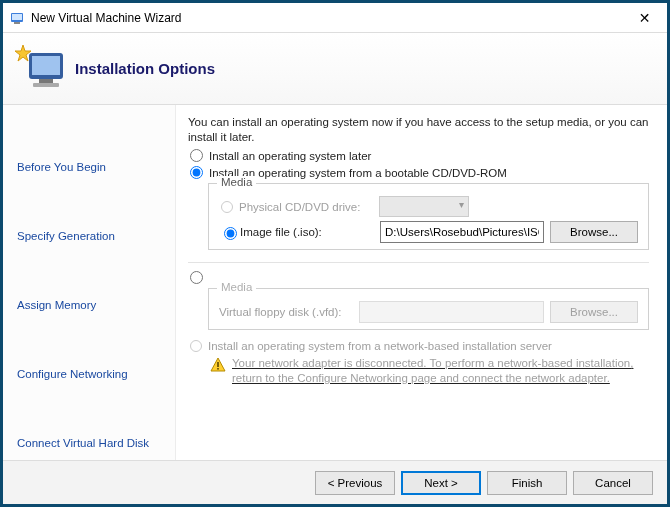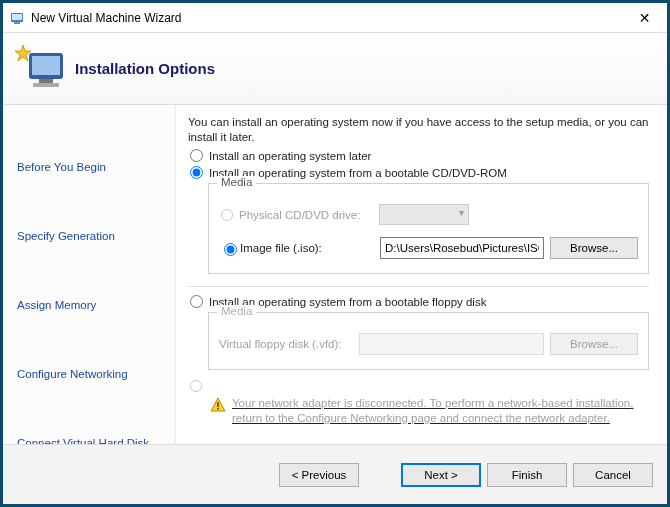--- a/index.html
+++ b/index.html
@@ -23,37 +23,37 @@
   .content { flex:1; padding:10px 18px 4px 12px; font-size:11.5px; color:#222; position:relative;}
   .intro { margin-bottom:4px; line-height:15px;}
   .radio-row { display:flex; align-items:center; margin:4px 0;}
   .radio-row input, .fake-radio{ margin:0 6px 0 2px;}
   .fake-radio { width:12px;height:12px;border:1px solid #aaa;border-radius:50%;display:inline-block;flex-shrink:0;margin:0 6px 0 2px;}
   .fieldset { border:1px solid #d0d0d0; margin:3px 0 10px 20px; padding:8px 10px 2px 10px; position:relative;}
   .fieldset .legend { position:absolute; top:-8px; left:8px; background:#fff; padding:0 4px; color:#555; }
   .fieldset.disabled { color:#a0a0a0; }
   .fieldset.disabled .legend{ color:#b0b0b0;}
   .fieldset.disabled input[type="text"]{ background:#f4f4f4; color:#999; border:1px solid #ddd;}
-  .inner-row{ display:flex; align-items:center; margin:12px 0;}
+  .inner-row{ display:flex; align-items:center; margin:4px 0;}
   .inner-label{ width:140px; }
   .path-input{ flex:1; height:22px; border:1px solid #7a7a7a; padding:2px 4px; font-size:11.5px; font-family:inherit;}
   .browse-btn{ width:88px; height:22px; margin-left:6px; font-size:11.5px; background:#e9e9e9; border:1px solid #adadad; cursor:pointer;}
   .browse-btn:disabled{ color:#a0a0a0; border-color:#d5d5d5; background:#f0f0f0; cursor:default;}
   .dropdown-dis{ width:90px;height:21px;background:#e8e8e8;border:1px solid #ccc;display:inline-block;position:relative;}
   .dropdown-dis:after{content:"▾";position:absolute;right:4px;top:2px;color:#999;font-size:10px;}
 
   .disabled-text{ color:#a0a0a0;}
   .warning-block{ display:flex; align-items:flex-start; margin:4px 0 0 22px;text-decoration:underline;}
   .warn-icon-svg{ width:16px;height:16px;flex-shrink:0;margin-right:6px;margin-top:1px;}
   .warning-block .wt{ color:#a0a0a0; line-height:15px;}
   hr.sep{border:none;border-top:1px solid #e3e3e3;margin:12px 0 8px 0;}
 
-  .footer { height:60px; border-top:1px solid #ddd; display:flex; align-items:center; justify-content:flex-end; padding:15px 14px; gap:6px; background:#f3f3f3;}
+  .footer { height:44px; border-top:1px solid #ddd; display:flex; align-items:center; justify-content:flex-end; padding:15px 14px; gap:6px; background:#f3f3f3;}
   .footer button{ width:80px; height:24px; font-size:11.5px; background:#e9e9e9; border:1px solid #adadad; cursor:pointer;}
-  .footer button.primary{ border:1px solid #0078d7; box-shadow:0 0 0 1px #0078d7 inset;margin-left:36px;}
+  .footer button.primary{ border:1px solid #0078d7; box-shadow:0 0 0 1px #0078d7 inset;}
 </style>
 </head>
 <body>
 
 <div class="window">
 
   <div class="titlebar">
     <span class="tb-icon">
       <svg viewBox="0 0 16 16" width="16" height="16">
           <rect x="2" y="3" width="12" height="9" rx="1" fill="#3c7edb"></rect>
@@ -114,34 +114,34 @@
           <span class="inner-label">Image file (.iso):</span>
           <input class="path-input" type="text" value="D:\Users\Rosebud\Pictures\ISO\elementaryos-0." style="">
           <button class="browse-btn">Browse...</button>
         </div>
       </div>
 
       <hr class="sep">
 
       <label class="radio-row">
         <input type="radio" name="top" style="">
-        <span>Install an operating system from a bootable floppy disk</span>
       </label>
 
       <div class="fieldset disabled">
         <span class="legend">Media</span>
         <div class="inner-row">
           <span class="inner-label">Virtual floppy disk (.vfd):</span>
           <input class="path-input" type="text" disabled="" style="">
           <button class="browse-btn" disabled="">Browse...</button>
         </div>
       </div>
 
       <div class="radio-row" style="margin-top:6px;">
         <span class="fake-radio" style="border-color:#ccc;"></span>
+        <span class="disabled-text">Install an operating system from a network-based installation server</span>
       </div>
       <div class="warning-block">
         <svg class="warn-icon-svg" viewBox="0 0 16 16">
           <polygon points="8,1 15,14 1,14" fill="#ffcf30" stroke="#b58b00" stroke-width="1"></polygon>
           <rect x="7.2" y="5" width="1.6" height="5" fill="#5b4600"></rect>
           <rect x="7.2" y="11" width="1.6" height="1.6" fill="#5b4600"></rect>
         </svg>
         <span class="wt">Your network adapter is disconnected. To perform a network-based installation, return to the Configure Networking page and connect the network adapter.</span>
       </div>
     </div>

